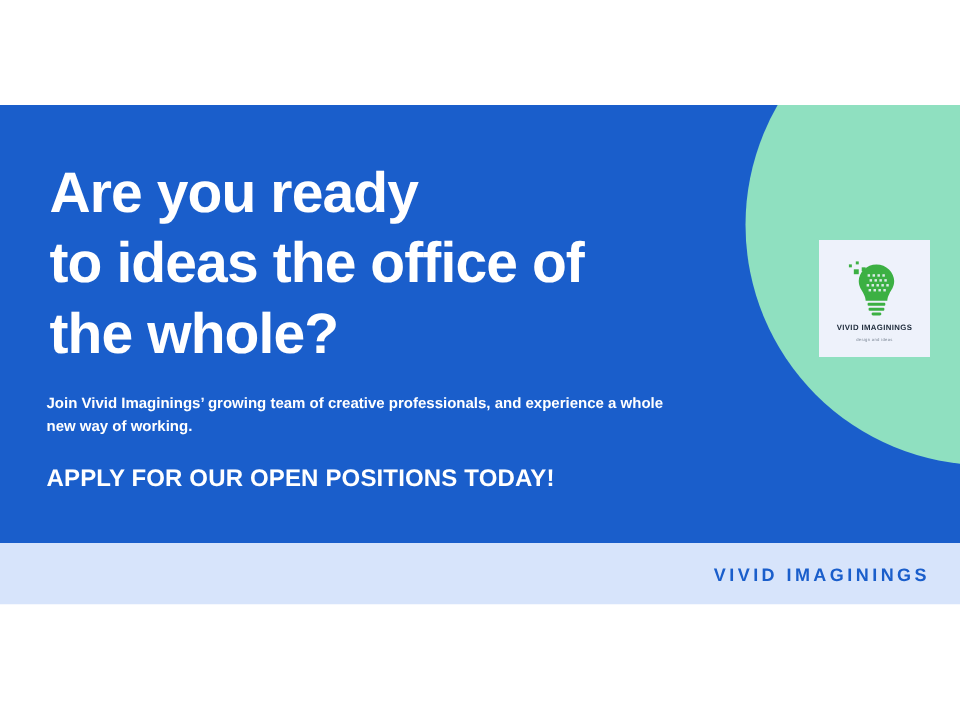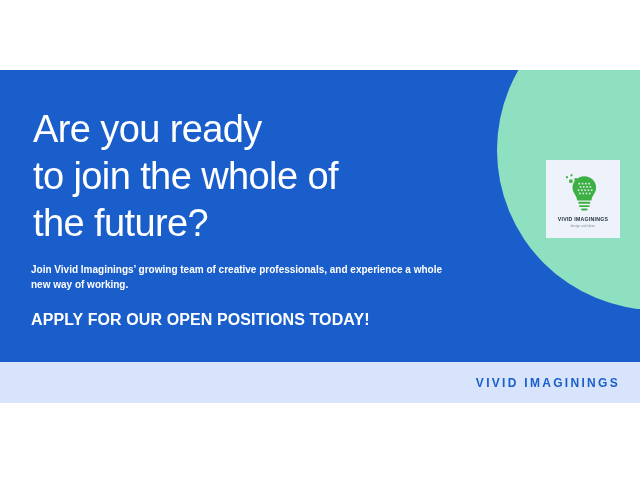--- a/index.html
+++ b/index.html
@@ -42,21 +42,21 @@
   }
 
   
   .headline {
     position: absolute;
     left: 33px;
     top: 36px;
     width: 430px;
     color: #ffffff;
     font-size: 38px;
-    font-weight: normal;
+    font-weight: bold;
     line-height: 47px;
     letter-spacing: -0.6px;
   }
   .headline .hl-line { display: block; white-space: nowrap; }
 
   
   .body-copy {
     position: absolute;
     left: 31px;
     top: 192px;
@@ -139,22 +139,22 @@
 </head>
 <body>
 
 <div id="banner">
 
   <div class="blue-panel">
     <div class="mint-blob"></div>
 
     <div class="headline">
       <span class="hl-line">Are you ready</span>
-      <span class="hl-line">to join the whole of</span>
-      <span class="hl-line">the future?</span>
+      <span class="hl-line">to ideas the office of</span>
+      <span class="hl-line">the whole?</span>
     </div>
 
     <div class="body-copy">Join Vivid Imaginings’ growing team of  creative professionals, and experience a whole new way of working.</div>
 
     <div class="cta-line">APPLY FOR OUR OPEN POSITIONS TODAY!</div>
 
     <div class="logo-card">
       <svg class="logo-mark" viewBox="0 0 64 64">
         <g fill="#3cb043">
           <rect x="6" y="8" width="3" height="3"></rect>

